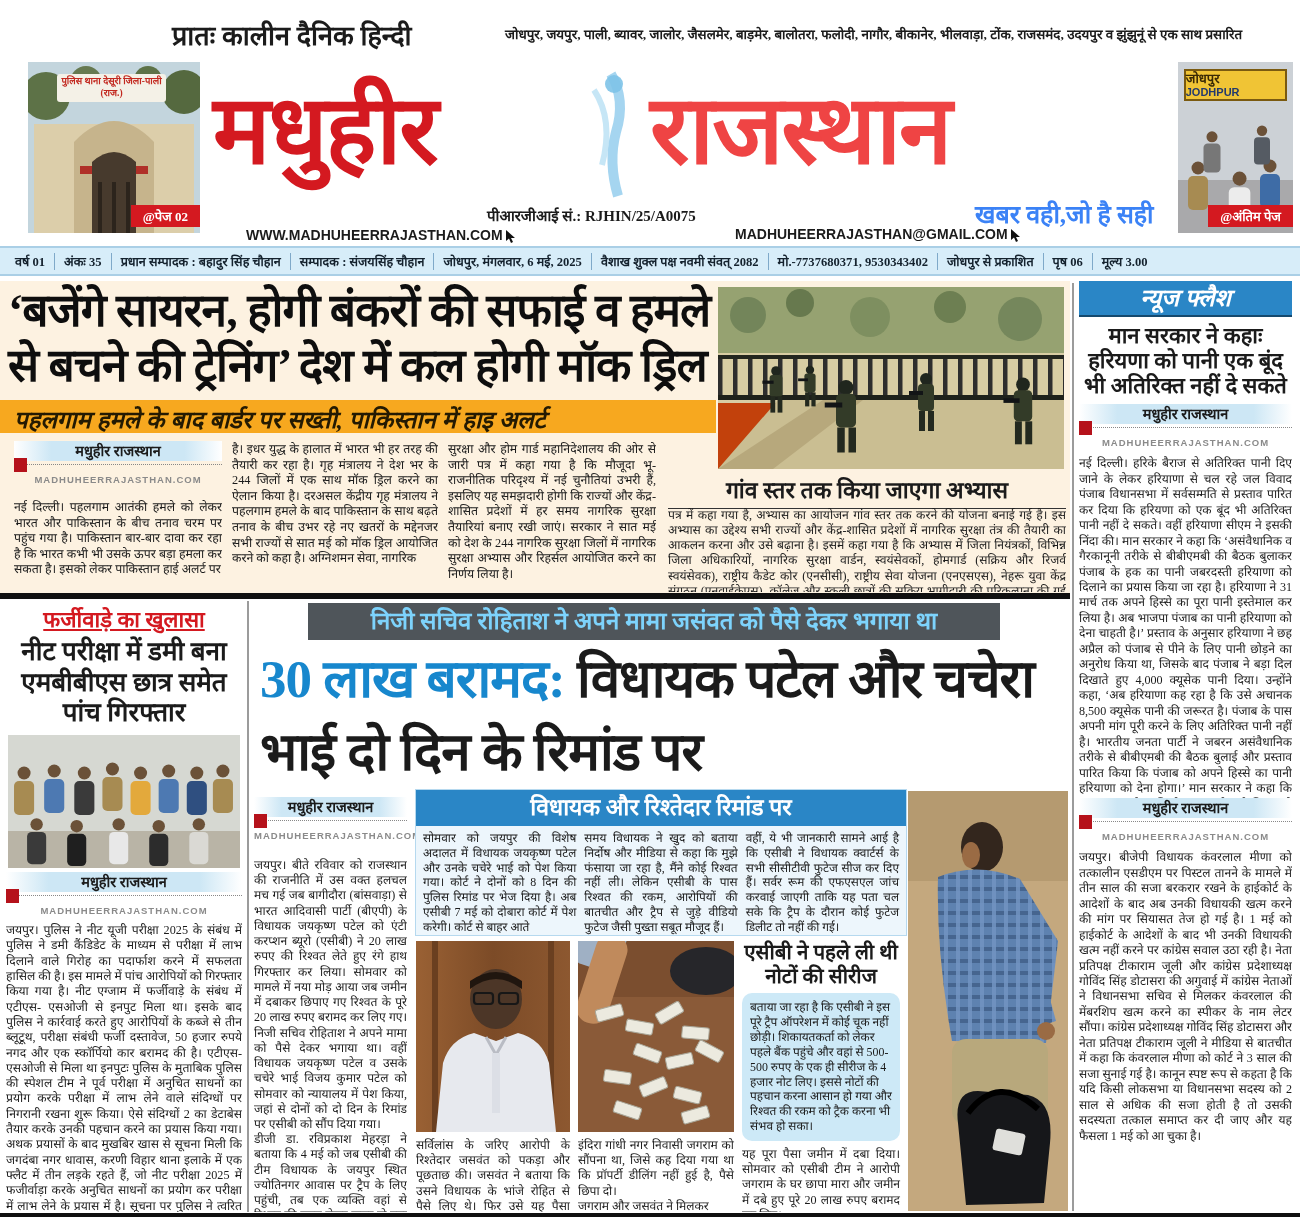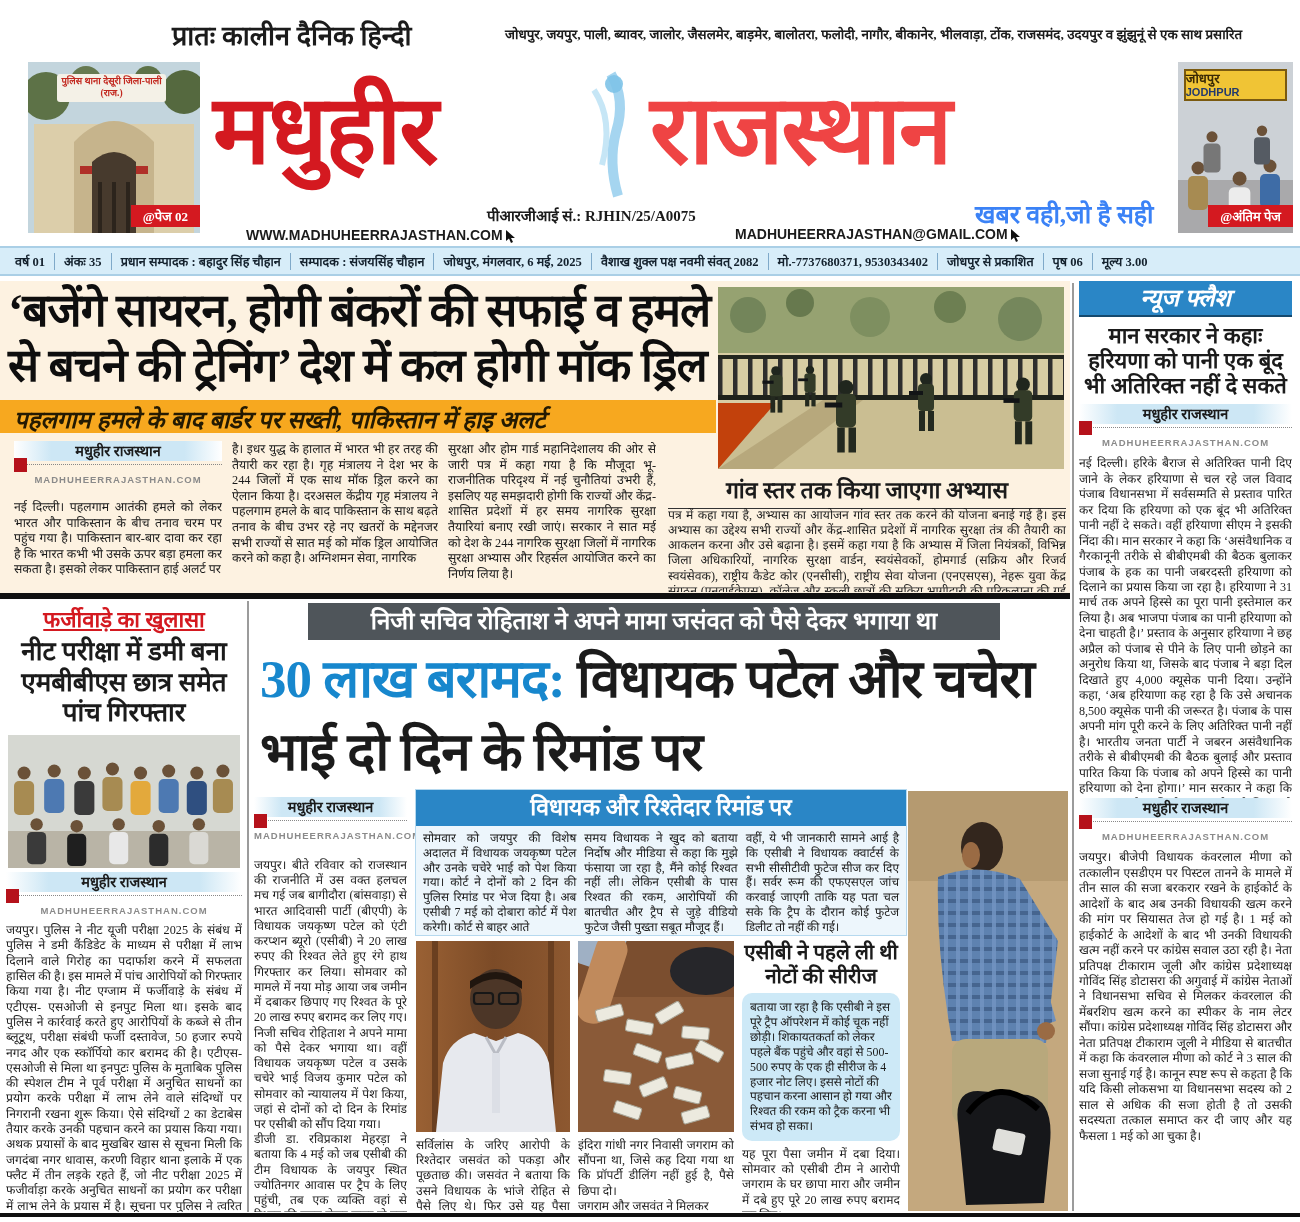--- a/index.html
+++ b/index.html
@@ -76,21 +76,21 @@
   .neet{left:6px;top:601px;width:236px;height:611px;overflow:hidden;}
   .neet-kicker{text-align:center;font-size:22px;font-weight:bold;color:#d41920;
                text-decoration:underline;margin-top:2px;}
   .neet-head{font-size:26px;font-weight:bold;text-align:center;line-height:1.18;margin-top:4px;}
   .neet-photo{position:relative;width:232px;height:133px;margin:6px auto 4px auto;overflow:hidden;}
   .neet-photo svg{display:block;width:100%;height:100%;}
   .neet-body{font-size:12.2px;line-height:1.255;margin-top:5px;}
 
   
   .acb{left:252px;top:601px;width:818px;height:611px;overflow:hidden;}
-  .acb-kicker{position:absolute;left:56px;top:2px;width:692px;height:37px;background:#4f555a;color:#ffffff;
+  .acb-kicker{position:absolute;left:56px;top:2px;width:692px;height:37px;background:#4f555a;color:#7dd3fc;
               font-size:24px;font-weight:bold;text-align:center;line-height:37px;}
   .acb-head{position:absolute;left:8px;top:42px;width:808px;font-size:53px;font-weight:bold;
             line-height:1.37;letter-spacing:-1px;}
   .acb-head .blue{color:#1787cd;}
   .acb-byline{position:absolute;left:2px;top:196px;width:153px;}
   .acb-col1{position:absolute;left:2px;top:257px;width:153px;height:354px;overflow:hidden;
             font-size:12.1px;line-height:1.26;white-space:pre-line;}
   .acb-box{position:absolute;left:163px;top:188px;width:492px;height:147px;background:#edf6fc;
            border:1px solid #b6d9ef;box-sizing:border-box;}
   .acb-box-head{height:36px;background:#2a86c6;color:#fff;font-size:23px;font-weight:bold;
@@ -296,21 +296,21 @@
     <div class="acb-byline byline">
       <div class="byline-bar">मधुहीर राजस्थान</div>
       <div class="byline-row"><span class="byline-sq"></span><span class="byline-site">MADHUHEERRAJASTHAN.COM</span></div>
     </div>
     <div class="acb-col1 just">जयपुर। बीते रविवार को राजस्थान की राजनीति में उस वक्त हलचल मच गई जब बागीदौरा (बांसवाड़ा) से भारत आदिवासी पार्टी (बीएपी) के विधायक जयकृष्ण पटेल को एंटी करप्शन ब्यूरो (एसीबी) ने 20 लाख रुपए की रिश्वत लेते हुए रंगे हाथ गिरफ्तार कर लिया। सोमवार को मामले में नया मोड़ आया जब जमीन में दबाकर छिपाए गए रिश्वत के पूरे 20 लाख रुपए बरामद कर लिए गए। निजी सचिव रोहिताश ने अपने मामा को पैसे देकर भगाया था। वहीं विधायक जयकृष्ण पटेल व उसके चचेरे भाई विजय कुमार पटेल को सोमवार को न्यायालय में पेश किया, जहां से दोनों को दो दिन के रिमांड पर एसीबी को सौंप दिया गया।
 डीजी डा. रविप्रकाश मेहरड़ा ने बताया कि 4 मई को जब एसीबी की टीम विधायक के जयपुर स्थित ज्योतिनगर आवास पर ट्रैप के लिए पहुंची, तब एक व्यक्ति वहां से रिश्वत की रकम लेकर फरार हो गया था। इसके बाद एसीबी ने मोबाइल</div>
 
     <div class="acb-box">
       <div class="acb-box-head">विधायक और रिश्तेदार रिमांड पर</div>
       <div class="acb-box-cols">
-        <div class="acb-box-col just">सोमवार को जयपुर की विशेष अदालत में विधायक जयकृष्ण पटेल और उनके चचेरे भाई को पेश किया गया। कोर्ट ने दोनों को 2 दिन की पुलिस रिमांड पर भेज दिया है। अब एसीबी 7 मई को दोबारा कोर्ट में पेश करेगी। कोर्ट से बाहर आते</div>
+        <div class="acb-box-col just">सोमवार को जयपुर की विशेष अदालत में विधायक जयकृष्ण पटेल और उनके चचेरे भाई को पेश किया गया। कोर्ट ने दोनों को 8 दिन की पुलिस रिमांड पर भेज दिया है। अब एसीबी 7 मई को दोबारा कोर्ट में पेश करेगी। कोर्ट से बाहर आते</div>
         <div class="acb-box-col just">समय विधायक ने खुद को बताया निर्दोष और मीडिया से कहा कि मुझे फंसाया जा रहा है, मैंने कोई रिश्वत नहीं ली। लेकिन एसीबी के पास रिश्वत की रकम, आरोपियों की बातचीत और ट्रैप से जुड़े वीडियो फुटेज जैसी पुख्ता सबूत मौजूद हैं।</div>
         <div class="acb-box-col just">वहीं, ये भी जानकारी सामने आई है कि एसीबी ने विधायक क्वार्टर्स के सभी सीसीटीवी फुटेज सीज कर दिए हैं। सर्वर रूम की एफएसएल जांच करवाई जाएगी ताकि यह पता चल सके कि ट्रैप के दौरान कोई फुटेज डिलीट तो नहीं की गई।</div>
       </div>
     </div>
 
     <div class="ph p-mla">
       <svg viewBox="0 0 154 191" preserveAspectRatio="none">
         <defs>
             <linearGradient id="dr" x1="0" y1="0" x2="1" y2="0">
               <stop offset="0" stop-color="#9a6134"></stop>

